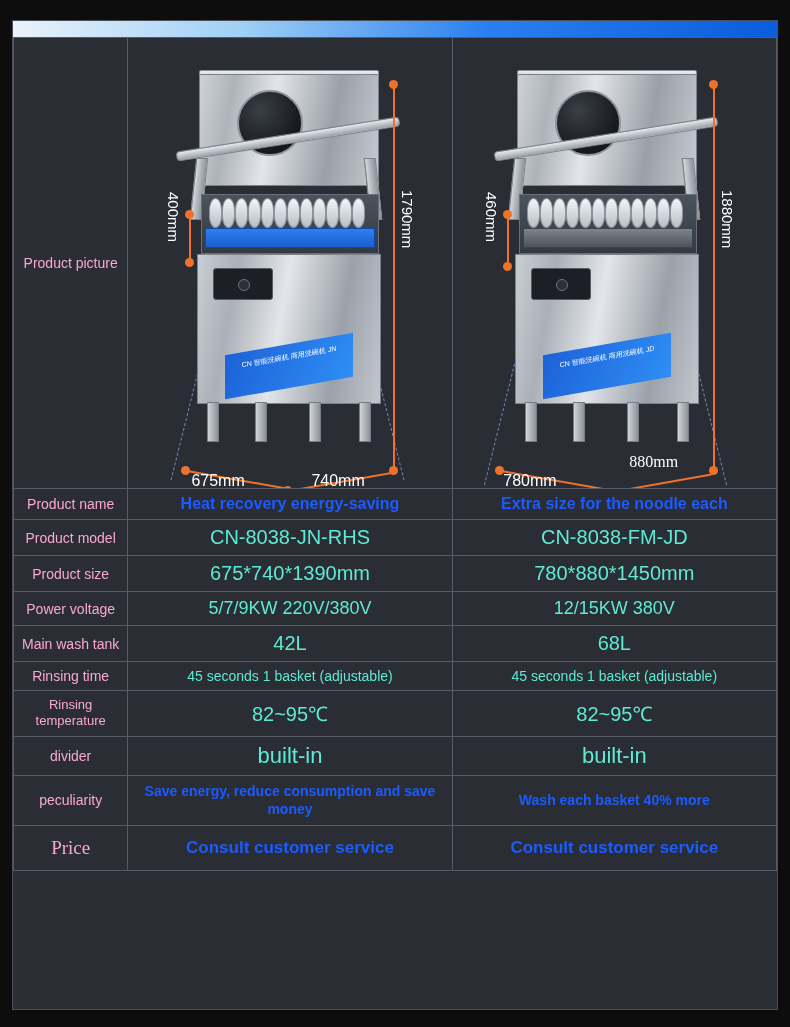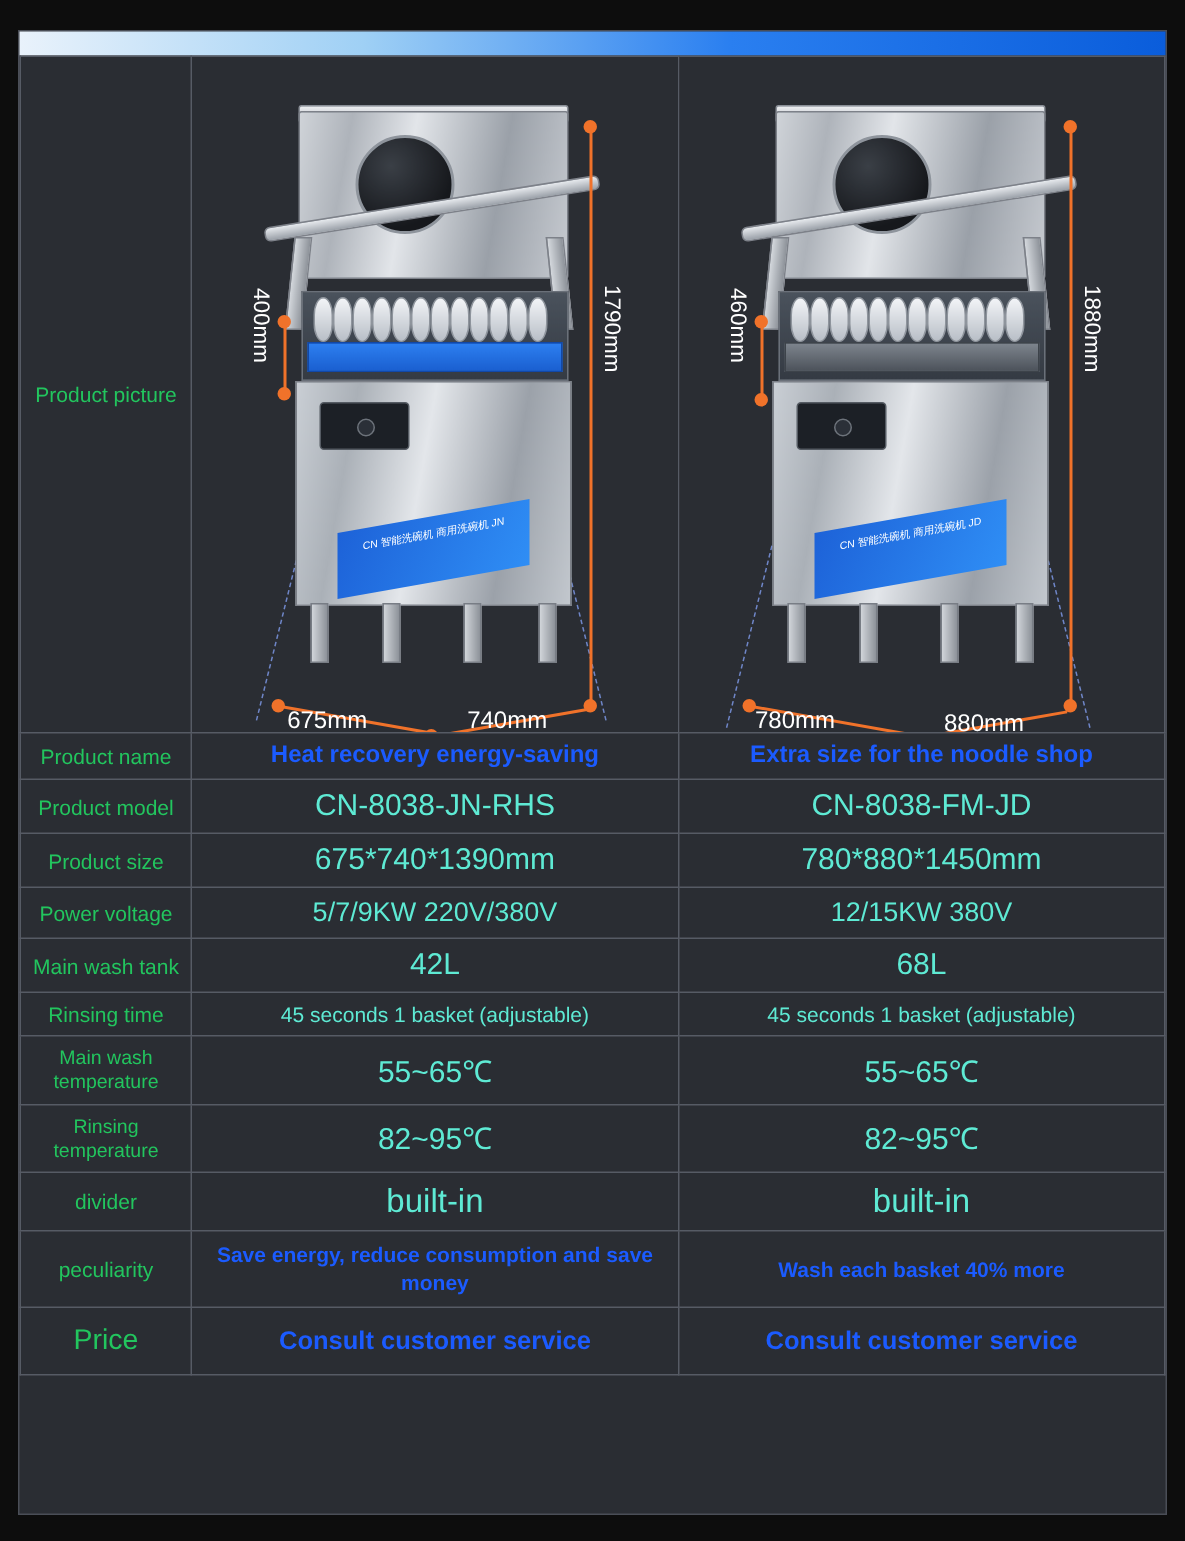--- a/index.html
+++ b/index.html
@@ -4,21 +4,21 @@
 <style>
   html,body{margin:0;padding:0;background:#0c0c0c;}
   body{font-family:"Liberation Sans", sans-serif;}
   .page{position:relative;width:790px;height:1027px;background:#0d0d0d;overflow:hidden;}
   .sheet{position:absolute;left:12px;top:20px;width:766px;height:990px;background:#2a2d33;border:1px solid #4a4e57;box-sizing:border-box;}
   .topbar{position:absolute;left:13px;top:21px;width:764px;height:16px;
     background:linear-gradient(90deg,#e9f2fb 0%,#9fd0f5 30%,#2a7ff0 62%,#0a5ddb 100%);}
   
   table{border-collapse:collapse;position:absolute;left:13px;top:37px;width:764px;}
   td{border:1px solid #565b65;color:#e8e8ea;vertical-align:middle;text-align:center;}
-  td.label{width:112px;font-size:14px;color:#22c55e;background:#2a2d33;padding:6px 2px;}
+  td.label{width:112px;font-size:14px;color:#f9a8d4;background:#2a2d33;padding:6px 2px;}
   td.cell{width:326px;padding:6px 4px;}
   .blue{color:#1b5bff;font-weight:bold;}
   .white{color:#5eead4;}
   .f20{font-size:20px;}
   .f18{font-size:18px;}
   .f16{font-size:16px;}
   .f14{font-size:14px;}
   .f22{font-size:22px;}
   .label.sm{font-size:13px;line-height:1.25;}
   
@@ -198,31 +198,31 @@
               <div class="dot-o" style="left:14px;top:200px;"></div>
 
               <div class="dline" style="left:224px;top:24px;width:2px;height:382px;"></div>
               <div class="dline" style="left:18px;top:152px;width:2px;height:50px;"></div>
               <div class="dline" style="left:12px;top:408px;width:104px;height:2px;transform:rotate(10deg);transform-origin:left;"></div>
               <div class="dline" style="left:118px;top:430px;width:106px;height:2px;transform:rotate(-10deg);transform-origin:left;"></div>
 
               <div class="vdim" style="left:-6px;top:130px;">460mm</div>
               <div class="vdim" style="left:230px;top:128px;">1880mm</div>
               <div class="hdim" style="left:14px;top:410px;">780mm</div>
-              <div class="hdim" style="left:140px;top:412px;">880mm</div>
+              <div class="hdim" style="left:140px;top:391px;font-family:Liberation Serif, serif;">880mm</div>
             </div>
           </div>
         </div>
       </td>
     </tr>
 
     <tr>
       <td class="label">Product name</td>
       <td class="cell blue f16">Heat recovery energy-saving</td>
-      <td class="cell blue f16">Extra size for the noodle shop</td>
+      <td class="cell blue f16">Extra size for the noodle each</td>
     </tr>
 
     <tr>
       <td class="label">Product model</td>
       <td class="cell white f20">CN-8038-JN-RHS</td>
       <td class="cell white f20">CN-8038-FM-JD</td>
     </tr>
 
     <tr>
       <td class="label">Product size</td>
@@ -242,44 +242,39 @@
       <td class="cell white f20">68L</td>
     </tr>
 
 
     <tr>
       <td class="label">Rinsing time</td>
       <td class="cell white f14">45 seconds 1 basket (adjustable)</td>
       <td class="cell white f14">45 seconds 1 basket (adjustable)</td>
     </tr>
 
-    <tr>
-      <td class="label sm">Main wash temperature</td>
-      <td class="cell white f20">55~65℃</td>
-      <td class="cell white f20">55~65℃</td>
-    </tr>
 
     <tr>
       <td class="label sm">Rinsing temperature</td>
       <td class="cell white f20">82~95℃</td>
       <td class="cell white f20">82~95℃</td>
     </tr>
 
     <tr>
       <td class="label">divider</td>
       <td class="cell white f22">built-in</td>
       <td class="cell white f22">built-in</td>
     </tr>
 
     <tr>
       <td class="label">peculiarity</td>
       <td class="cell blue f14" style="line-height:1.35;">Save energy, reduce consumption and save money</td>
       <td class="cell blue f14">Wash each basket 40% more</td>
     </tr>
 
     <tr>
-      <td class="label" style="font-size:19px;">Price</td>
+      <td class="label" style="font-size:19px;font-family:Liberation Serif, serif;">Price</td>
       <td class="cell blue" style="font-size:17px;padding:12px 4px;">Consult customer service</td>
       <td class="cell blue" style="font-size:17px;padding:12px 4px;">Consult customer service</td>
     </tr>
   </tbody>
     </table>
 </div>
 
 </body></html>

